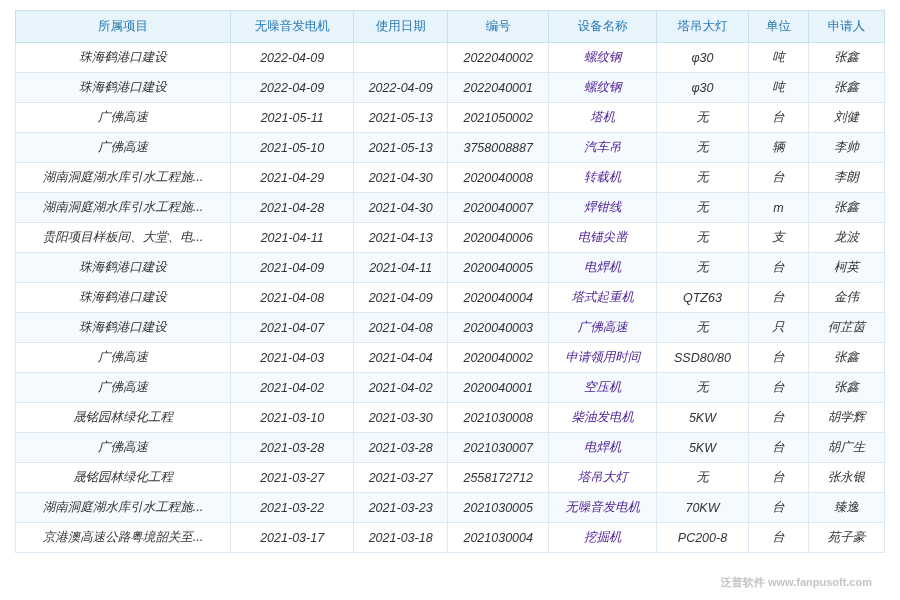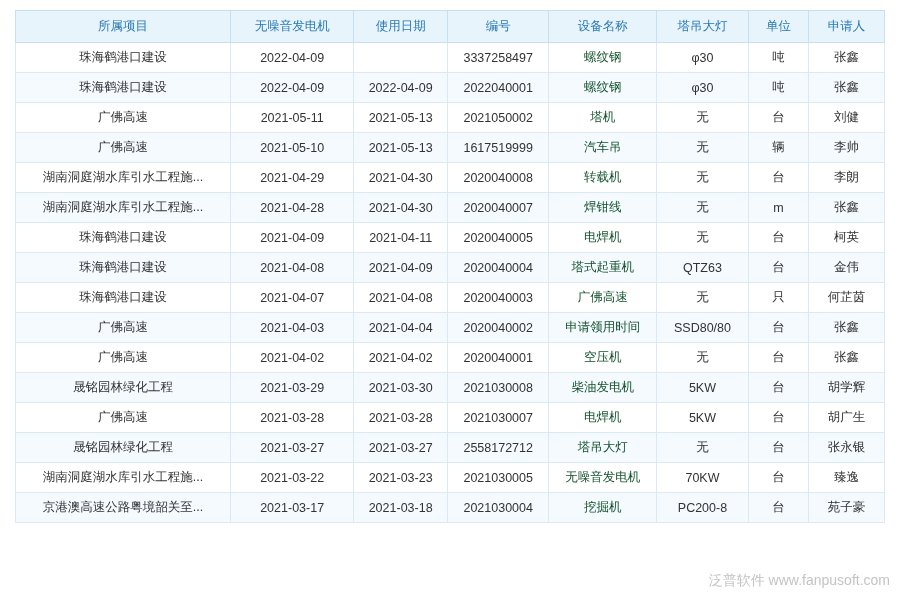--- a/index.html
+++ b/index.html
@@ -32,42 +32,44 @@
     }
     thead th {
       padding: 7px 11px;
       text-align: center;
       border: 1px solid #c8dff0;
       color: #2a7ab5;
       font-weight: normal;
     }
     tbody tr {
       background: #fff;
+      font-style: italic;
     }
     tbody tr:nth-child(even) {
       background: #f5faff;
     }
     tbody td {
       padding: 6px 5px;
       text-align: center;
       border: 1px solid #dce9f5;
       color: #333;
     }
     .link-cell {
-      color: #14532d;
+      color: #4c1d95;
       cursor: pointer;
       text-decoration: none;
     }
     .watermark {
       position: fixed;
       bottom: 10px;
-      right: 10px;
-      font-size: 14px;
+      right: 28px;
+      font-size: 11px;
       color: #aaa;
       opacity: 0.7;
+      font-weight: bold;
     }
   </style>
 </head>
 <body>
 
 <div class="page-wrapper">
 
   <table>
     <thead>
       <tr>
@@ -79,21 +81,21 @@
           <th>塔吊大灯</th>
           <th>单位</th>
           <th>申请人</th>
         </tr>
     </thead>
     <tbody>
     <tr>
           <td>珠海鹤港口建设</td>
           <td>2022-04-09</td>
           <td></td>
-          <td>3337258497</td>
+          <td>2022040002</td>
           <td><span class="link-cell">螺纹钢</span></td>
           <td>φ30</td>
           <td>吨</td>
           <td>张鑫</td>
         </tr>
         <tr>
           <td>珠海鹤港口建设</td>
           <td>2022-04-09</td>
           <td>2022-04-09</td>
           <td>2022040001</td>
@@ -109,21 +111,21 @@
           <td>2021050002</td>
           <td><span class="link-cell">塔机</span></td>
           <td>无</td>
           <td>台</td>
           <td>刘健</td>
         </tr>
         <tr>
           <td>广佛高速</td>
           <td>2021-05-10</td>
           <td>2021-05-13</td>
-          <td>1617519999</td>
+          <td>3758008887</td>
           <td><span class="link-cell">汽车吊</span></td>
           <td>无</td>
           <td>辆</td>
           <td>李帅</td>
         </tr>
         <tr>
           <td>湖南洞庭湖水库引水工程施...</td>
           <td>2021-04-29</td>
           <td>2021-04-30</td>
           <td>2020040008</td>
@@ -136,20 +138,30 @@
           <td>湖南洞庭湖水库引水工程施...</td>
           <td>2021-04-28</td>
           <td>2021-04-30</td>
           <td>2020040007</td>
           <td><span class="link-cell">焊钳线</span></td>
           <td>无</td>
           <td>m</td>
           <td>张鑫</td>
         </tr>
         <tr>
+          <td>贵阳项目样板间、大堂、电...</td>
+          <td>2021-04-11</td>
+          <td>2021-04-13</td>
+          <td>2020040006</td>
+          <td><span class="link-cell">电锚尖凿</span></td>
+          <td>无</td>
+          <td>支</td>
+          <td>龙波</td>
+        </tr>
+        <tr>
           <td>珠海鹤港口建设</td>
           <td>2021-04-09</td>
           <td>2021-04-11</td>
           <td>2020040005</td>
           <td><span class="link-cell">电焊机</span></td>
           <td>无</td>
           <td>台</td>
           <td>柯英</td>
         </tr>
         <tr>
@@ -187,21 +199,21 @@
           <td>2021-04-02</td>
           <td>2021-04-02</td>
           <td>2020040001</td>
           <td><span class="link-cell">空压机</span></td>
           <td>无</td>
           <td>台</td>
           <td>张鑫</td>
         </tr>
         <tr>
           <td>晟铭园林绿化工程</td>
-          <td>2021-03-29</td>
+          <td>2021-03-10</td>
           <td>2021-03-30</td>
           <td>2021030008</td>
           <td><span class="link-cell">柴油发电机</span></td>
           <td>5KW</td>
           <td>台</td>
           <td>胡学辉</td>
         </tr>
         <tr>
           <td>广佛高速</td>
           <td>2021-03-28</td>

